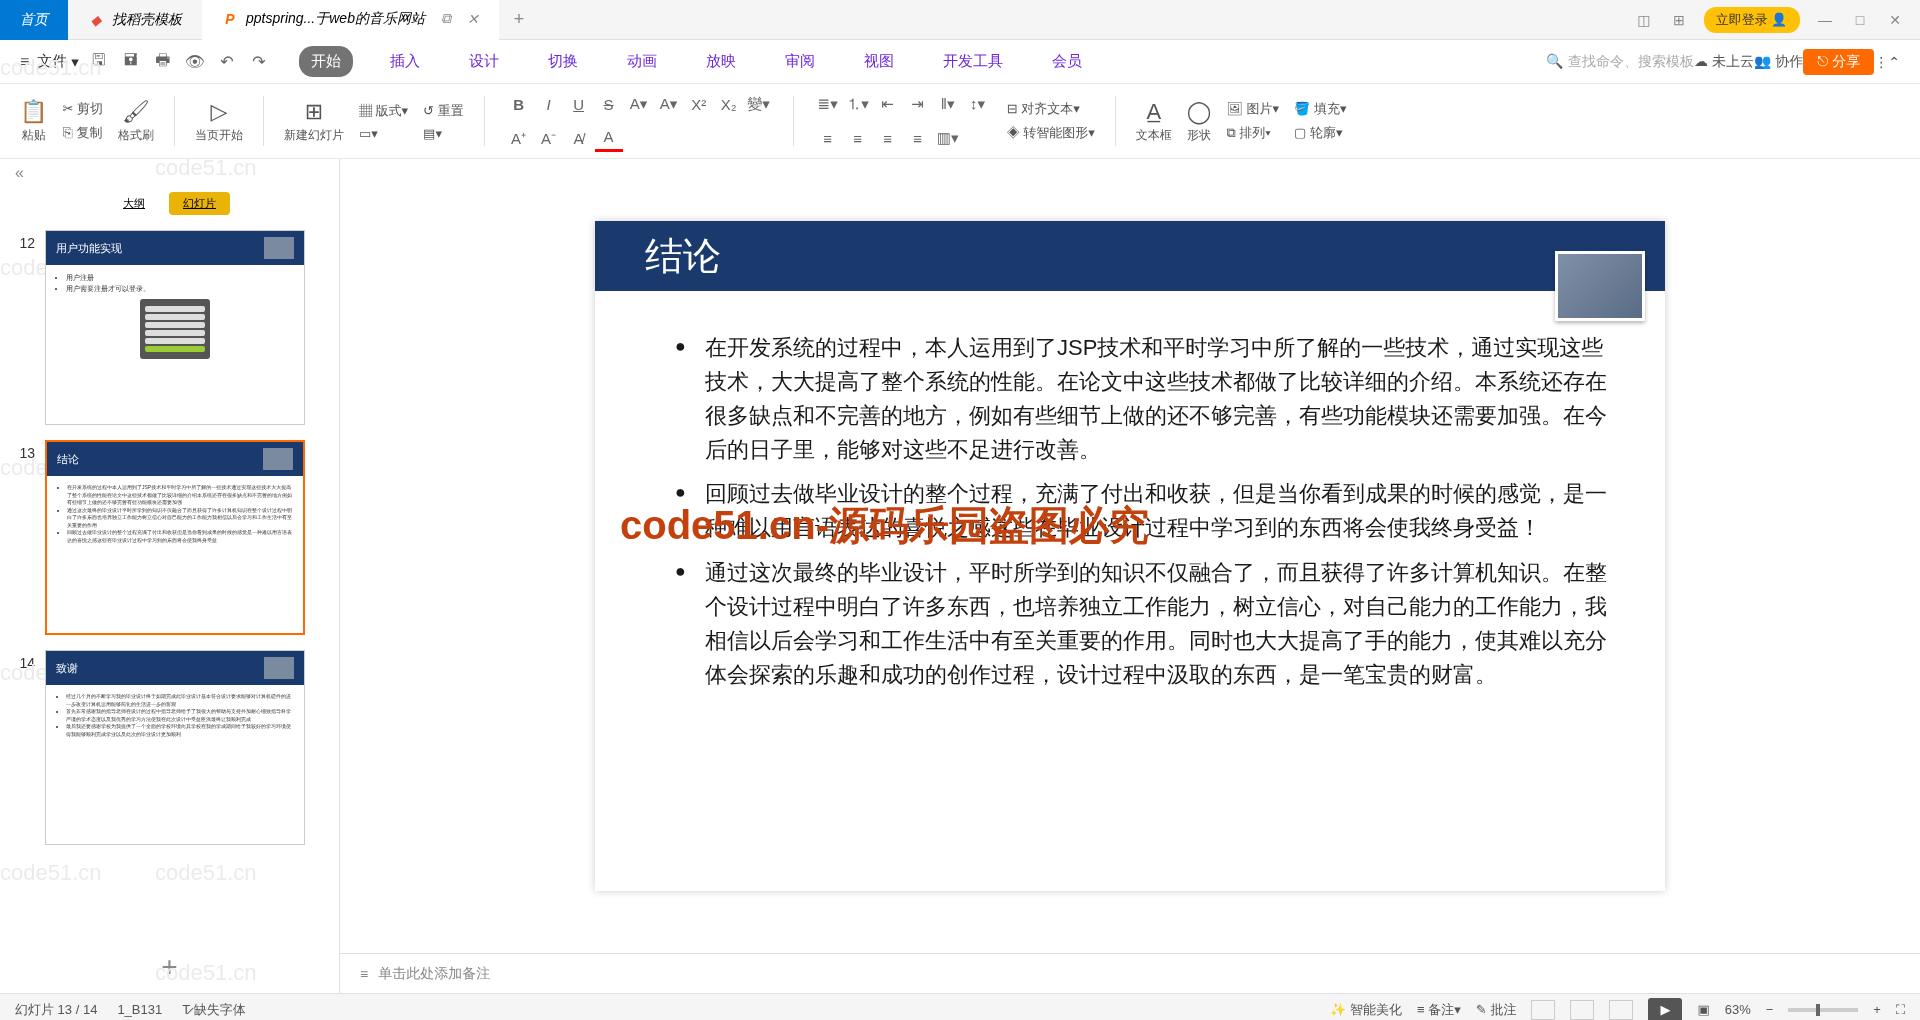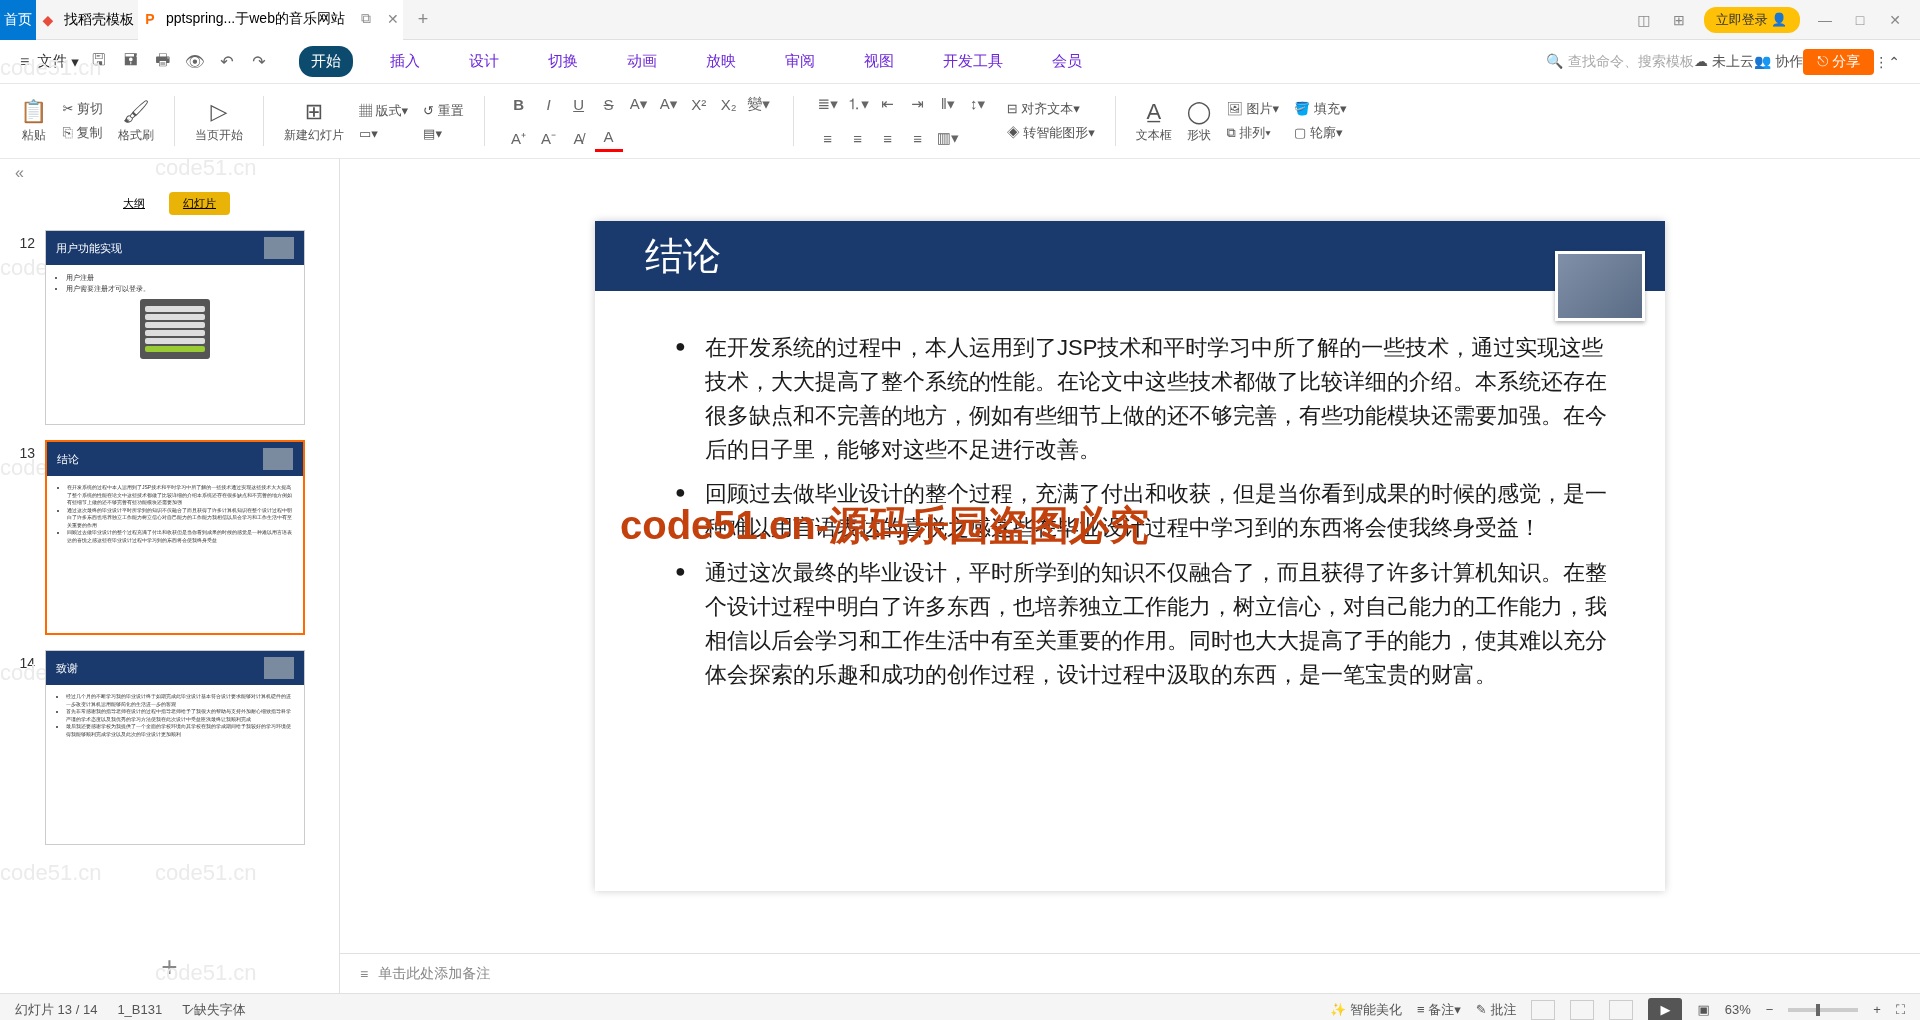--- a/index.html
+++ b/index.html
@@ -1,35 +1,35 @@
 <!DOCTYPE html>
 <html><head>
 <meta charset="utf-8">
 <style>
 *{margin:0;padding:0;box-sizing:border-box;font-family:"Microsoft YaHei",sans-serif;}
 body{background:#fff;width:1920px;height:1020px;overflow:hidden;position:relative;}
 .titlebar{height:40px;background:#f5f5f5;display:flex;align-items:center;border-bottom:1px solid #e0e0e0;}
-.tab{height:40px;padding:0 4px;display:flex;align-items:center;gap:8px;font-size:14px;cursor:pointer;}
+.tab{height:40px;padding:0 20px;display:flex;align-items:center;gap:8px;font-size:14px;cursor:pointer;font-style:italic;}
 .tab.home{background:#0078d4;color:#fff;}
 .tab.active{background:#fff;border-bottom:2px solid #fff;}
 .tab .tabicon{width:16px;height:16px;display:inline-flex;align-items:center;justify-content:center;}
 .tab.template .tabicon{color:#e74c3c;}
 .tab.active .tabicon{color:#ff6a00;font-weight:bold;}
 .tabclose{margin-left:8px;color:#888;}
 .tabadd{padding:0 15px;color:#888;font-size:18px;}
 .winctrls{margin-left:auto;display:flex;align-items:center;gap:15px;padding-right:15px;}
 .loginbtn{background:#ffc107;color:#333;padding:4px 12px;border-radius:12px;font-size:13px;display:flex;align-items:center;gap:4px;}
 .wc{color:#888;font-size:14px;width:20px;text-align:center;}
 .menubar{height:44px;display:flex;align-items:center;padding:0 20px;gap:8px;border-bottom:1px solid #e8e8e8;}
 .burger{font-size:16px;color:#555;}
 .filemenu{font-size:15px;color:#333;display:flex;align-items:center;gap:4px;justify-content:flex-end;}
 .qatool{width:24px;height:24px;color:#666;display:flex;align-items:center;justify-content:center;}
 .menutabs{display:flex;gap:25px;margin-left:20px;}
 .mtab{font-size:15px;color:#6d28d9;padding:6px 12px;cursor:pointer;}
-.mtab.active{background:#0c4a6e;color:#fff;border-radius:14px;}
+.mtab.active{background:#737373;color:#fff;border-radius:14px;}
 .menuright{margin-left:auto;display:flex;align-items:center;font-size:14px;color:#555;}
 .searchcmd{color:#aaa;}
 .sharebtn{background:#ff6a00;color:#fff;padding:4px 14px;border-radius:4px;}
 .ribbon{height:75px;display:flex;align-items:center;padding:0 20px;gap:15px;border-bottom:1px solid #e8e8e8;}
 .rgroup{display:flex;flex-direction:column;align-items:center;gap:2px;font-size:12px;color:#555;}
 .rgroup .ricon{font-size:22px;color:#555;}
 .rrow{display:flex;flex-direction:column;gap:6px;font-size:13px;color:#555;}
 .rsep{width:1px;height:50px;background:#e0e0e0;margin:0 5px;}
 .fmtbtn{width:28px;height:28px;display:inline-flex;align-items:center;justify-content:center;color:#666;font-size:15px;}
 .fmtrow{display:flex;gap:2px;}

